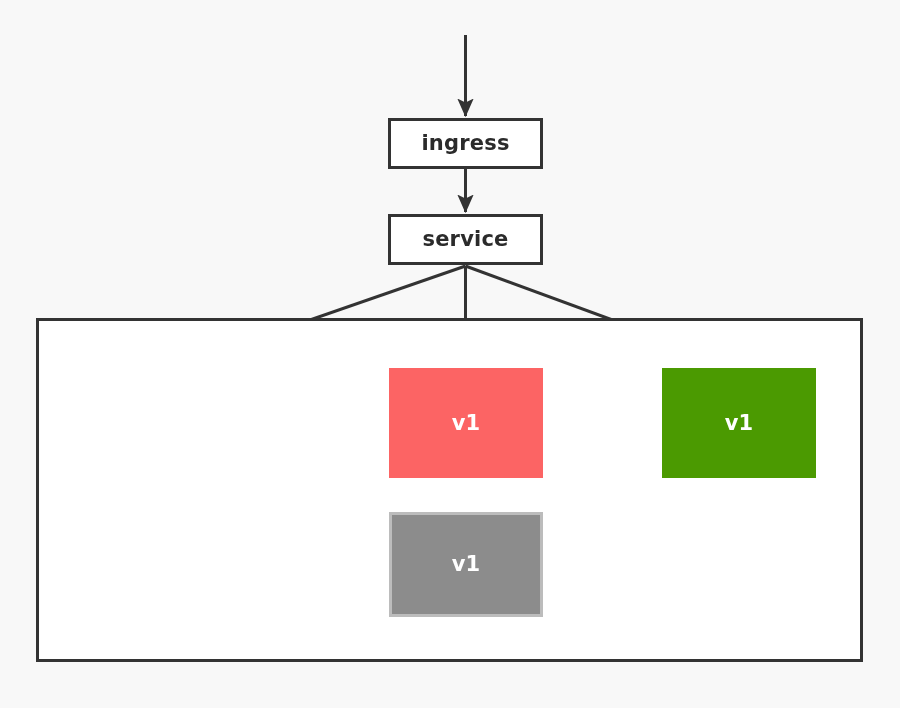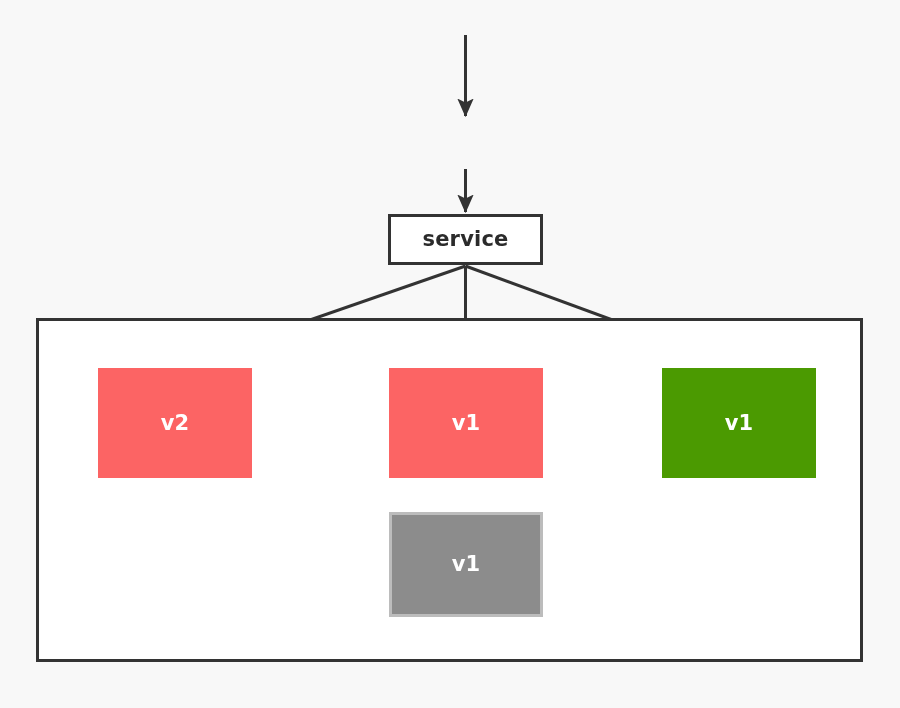--- a/index.html
+++ b/index.html
@@ -127,28 +127,28 @@
       <line x1="465.5" y1="266" x2="465.5" y2="366" stroke="#333333" stroke-width="3" marker-end="url(#arrowhead)"></line>
     </g>
 
     <g>
       <line x1="465.5" y1="266" x2="738" y2="366" stroke="#333333" stroke-width="3" marker-end="url(#arrowhead)"></line>
     </g>
   </svg>
 
   <div id="cluster-boundary"></div>
 
+  <div class="node-box" id="node-ingress">
+    <span class="node-label">ingress</span>
+  </div>
 
   <div class="node-box" id="node-service">
     <span class="node-label">service</span>
   </div>
 
-  <div class="pod old" id="pod-left">
-    <span class="pod-label">v2</span>
-  </div>
 
   <div class="pod old" id="pod-center">
     <span class="pod-label">v1</span>
   </div>
 
   <div class="pod new" id="pod-right">
     <span class="pod-label">v1</span>
   </div>
 
   <div class="pod queued" id="pod-pending">

